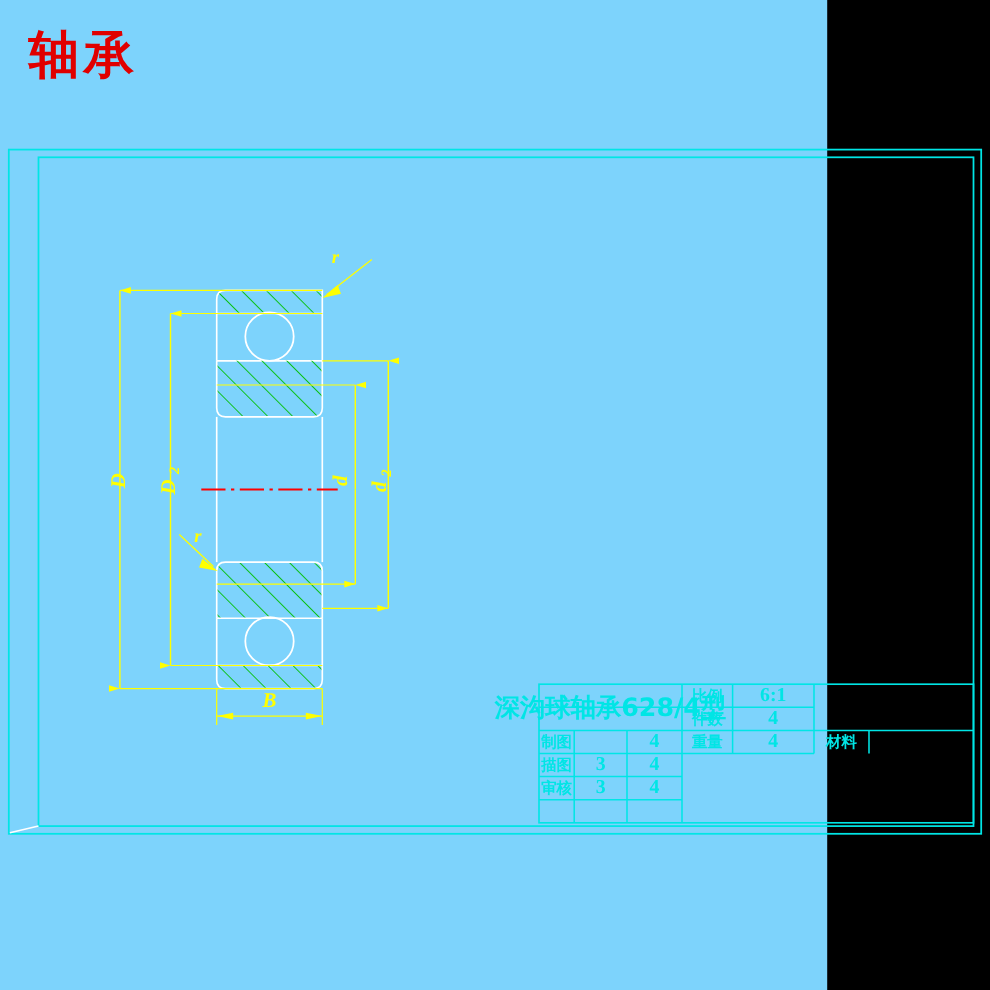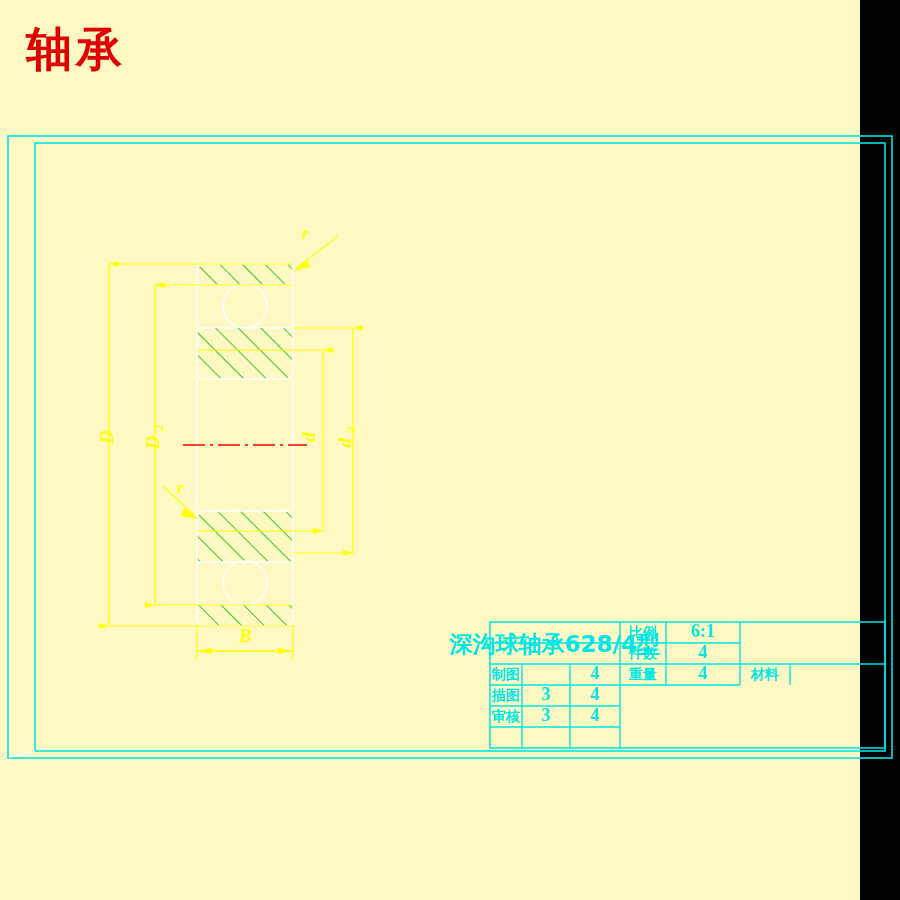--- a/index.html
+++ b/index.html
@@ -1,18 +1,18 @@
 <!DOCTYPE html>
 <html><head>
 <meta charset="utf-8">
 <style>
   html,body{margin:0;padding:0;background:#000;}
   body{width:900px;height:900px;overflow:hidden;
        font-family:"Liberation Serif",serif;}
-  #stage{position:relative;width:860px;height:900px;background:#fef9c3;}
+  #stage{position:relative;width:752px;height:900px;background:#7dd3fc;}
 
   #doc-title{
     position:absolute;left:26px;top:26px;
     color:#e00000;font-size:46px;line-height:1;
     font-family:"DejaVu Sans",sans-serif;font-weight:700;
     letter-spacing:4px;white-space:nowrap;
   }
 
   svg.layer{position:absolute;left:0;top:0;width:900px;height:900px;
             overflow:visible;}

